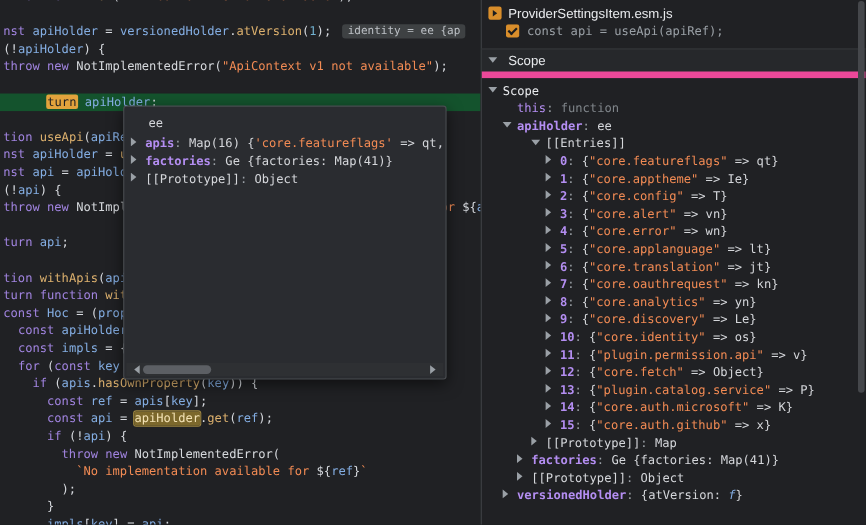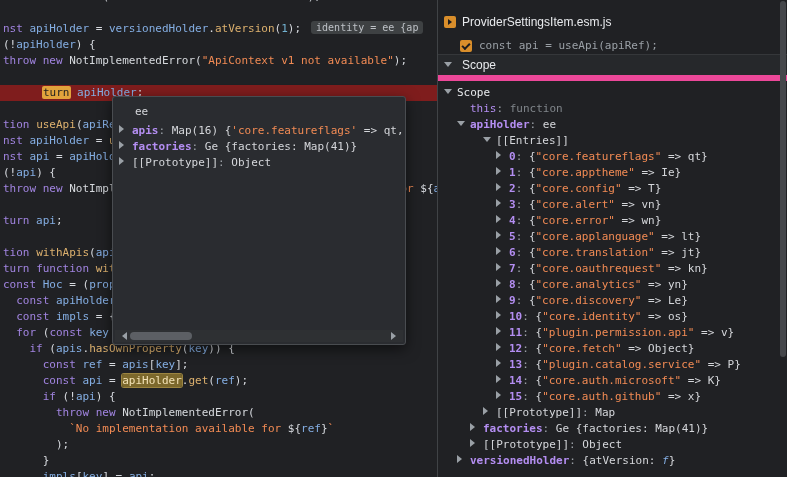--- a/index.html
+++ b/index.html
@@ -2,21 +2,21 @@
 <html><head>
 <meta charset="utf-8">
 <style>
   html,body{margin:0;padding:0;width:787px;height:477px;overflow:hidden;background:#202124;}
   body{position:relative;font-family:"DejaVu Sans Mono",monospace;}
 
   
   .editor{position:absolute;left:0;top:0;width:437px;height:477px;overflow:hidden;background:#202124;}
   .code{margin-top:-11px;}
   .line{height:16px;line-height:16px;font-size:11px;white-space:pre;padding-left:3px;color:#d7dadf;}
-  .exec-line{background:#7f1d1d;padding-left:42px;}
+  .exec-line{background:#14532d;padding-left:42px;}
   .tk-k{color:#a184e0;}
   .tk-v{color:#84aee3;}
   .tk-fn{color:#ddb16e;}
   .tk-s{color:#f28b54;}
   .tk-n{color:#72b3d2;}
   .tk-p{color:#d7dadf;}
   .tk-cn{color:#d6d9dd;}
   .tk-x{background:#e2a33c;color:#1d1e20;border-radius:2px;padding:0 1px;}
   .tk-vb{background:#7c682c;color:#f3e2b5;box-shadow:0 0 0 1px #9b8440;border-radius:2px;}
   .chip{display:inline-block;background:#3e4143;color:#bdc1c6;border-radius:3px;padding:0 5px;margin-left:10px;font-size:10px;line-height:13px;height:13px;vertical-align:1px;}
@@ -25,24 +25,24 @@
   .popup{position:absolute;left:112px;top:96px;width:292px;height:247px;background:#2a2c30;border:1px solid #494c50;border-radius:3px;box-shadow:0 4px 14px rgba(0,0,0,.55);z-index:5;font-size:11px;}
   .popup-title{padding:7px 0 3px 22px;color:#d5d7db;height:16px;line-height:16px;}
   .popup-row{height:16px;line-height:16px;white-space:pre;overflow:hidden;}
   .hsb{position:absolute;left:2px;right:2px;bottom:2px;height:12px;background:#2e3033;display:flex;align-items:center;}
   .hsb-arrow-l{width:0;height:0;border:4px solid transparent;border-right:5px solid #9aa0a6;margin-left:3px;}
   .hsb-arrow-r{width:0;height:0;border:4px solid transparent;border-left:5px solid #9aa0a6;margin-left:auto;margin-right:3px;}
   .hsb-thumb{position:absolute;left:15px;width:62px;top:2px;bottom:2px;background:#5c5f64;border-radius:5px;}
 
   
   .sidebar{position:absolute;left:437px;top:0;right:0;bottom:0;background:#202124;border-left:1px solid #404346;}
-  .bp-file-row{display:flex;align-items:center;height:20px;padding-left:6px;gap:6px;font-family:"Liberation Sans",sans-serif;font-size:12px;color:#e8eaed;margin-top:12px;}
+  .bp-file-row{display:flex;align-items:center;height:20px;padding-left:6px;gap:6px;font-family:"Liberation Sans",sans-serif;font-size:12px;color:#e8eaed;margin-top:2px;}
   .bp-icon{width:12px;height:12px;background:#d98e2b;border-radius:2px;position:relative;flex:0 0 auto;}
   .bp-icon::after{content:"";position:absolute;left:4px;top:3px;width:0;height:0;border-top:3px solid transparent;border-bottom:3px solid transparent;border-left:4px solid #1c1d1f;}
-  .bp-entry-row{display:flex;align-items:flex-end;height:20px;padding-left:22px;gap:7px;font-size:11px;color:#9aa0a6;white-space:pre;overflow:hidden;}
+  .bp-entry-row{display:flex;align-items:flex-start;height:20px;padding-left:22px;gap:7px;font-size:11px;color:#9aa0a6;white-space:pre;overflow:hidden;}
   .checkbox{width:12px;height:12px;background:#d98e2b;border-radius:2px;position:relative;flex:0 0 auto;}
   .checkbox::after{content:"";position:absolute;left:2px;top:3px;width:6px;height:3px;border-left:2px solid #1c1d1f;border-bottom:2px solid #1c1d1f;transform:rotate(-45deg);}
   .scope-header{height:20px;display:flex;align-items:center;padding-left:6px;gap:5px;border-top:1px solid #35373a;border-bottom:6px solid #ec4899;background:#26282b;color:#e8eaed;font-family:"Liberation Sans",sans-serif;font-size:12px;margin-top:2px;}
   .tree{padding-top:4px;}
   .tree-row{height:16px;line-height:16px;font-size:11px;white-space:pre;overflow:hidden;}
   .arr{display:inline-block;width:13px;}
   .tri-d{display:inline-block;width:0;height:0;border-left:4px solid transparent;border-right:4px solid transparent;border-top:5px solid #9aa0a6;vertical-align:2px;}
   .tri-r{display:inline-block;width:0;height:0;border-top:4px solid transparent;border-bottom:4px solid transparent;border-left:5px solid #9aa0a6;vertical-align:1px;}
   .key{color:#b48ef2;}
   .key-bold{color:#b48ef2;font-weight:bold;}

